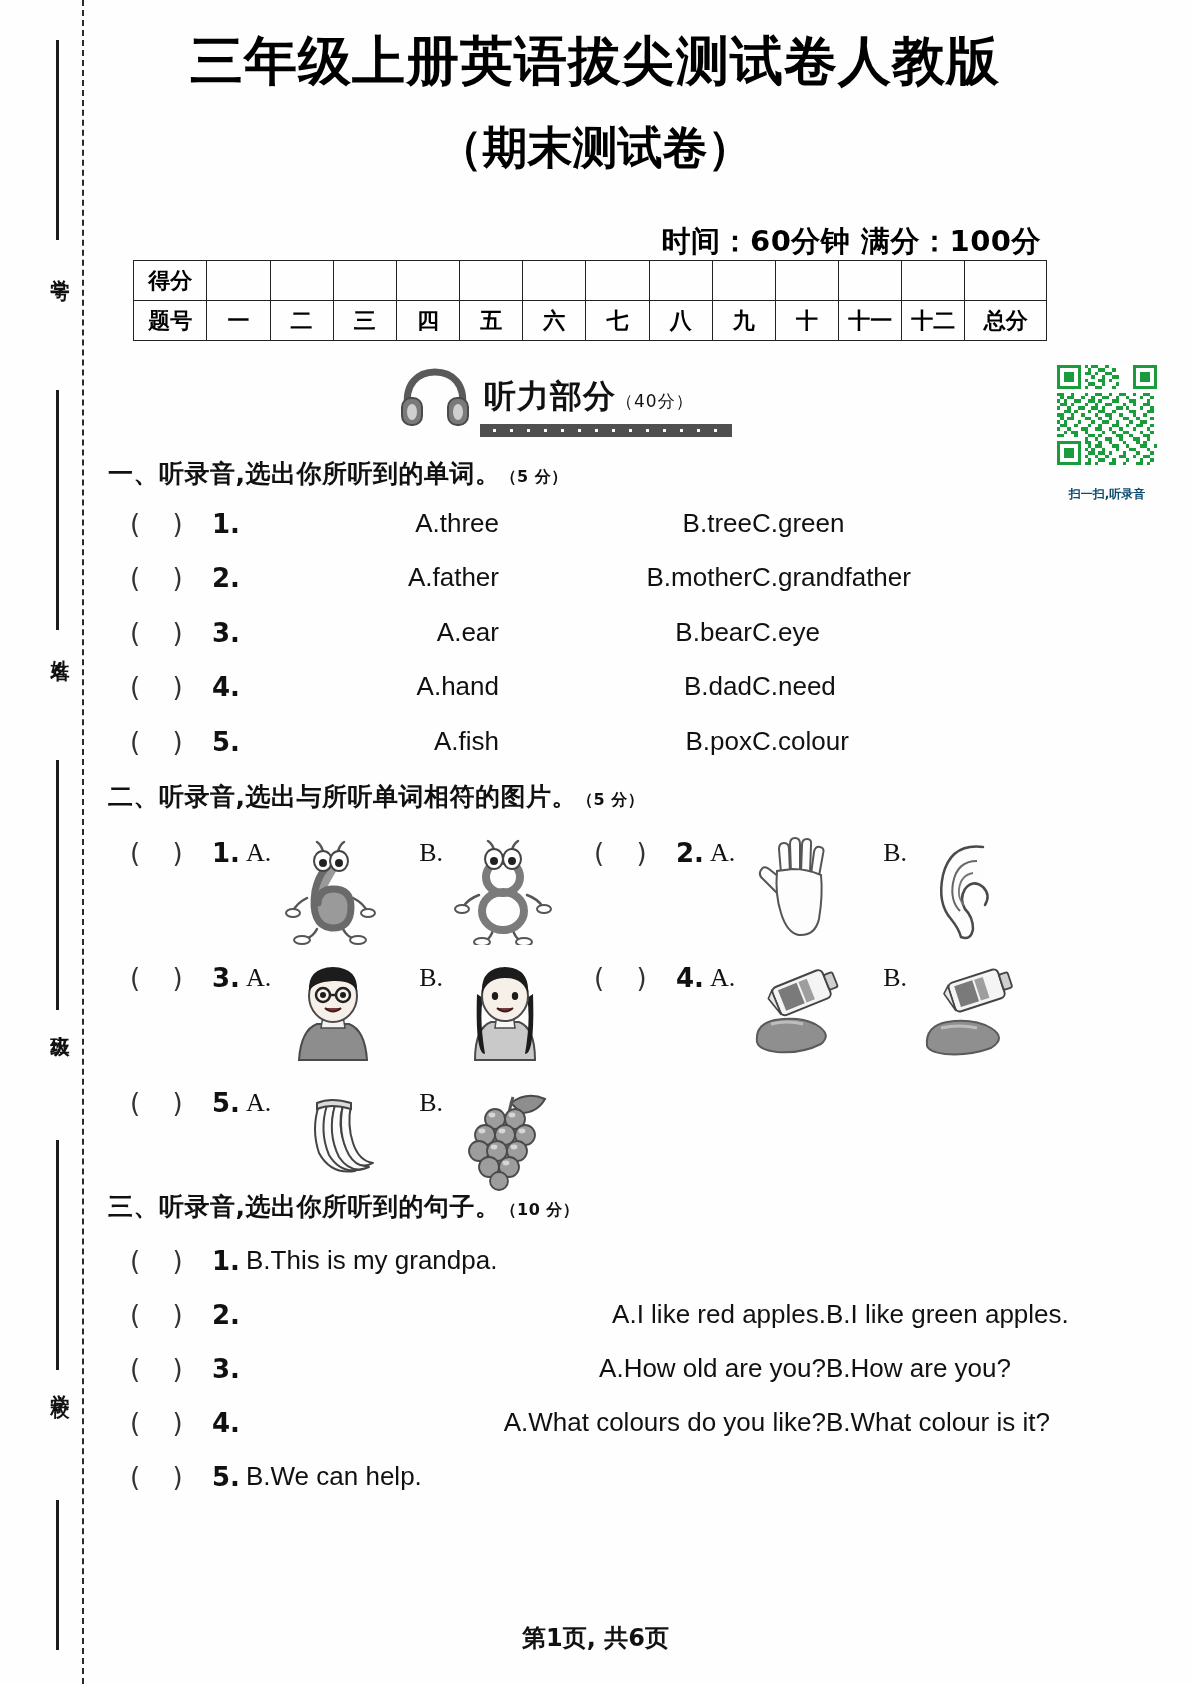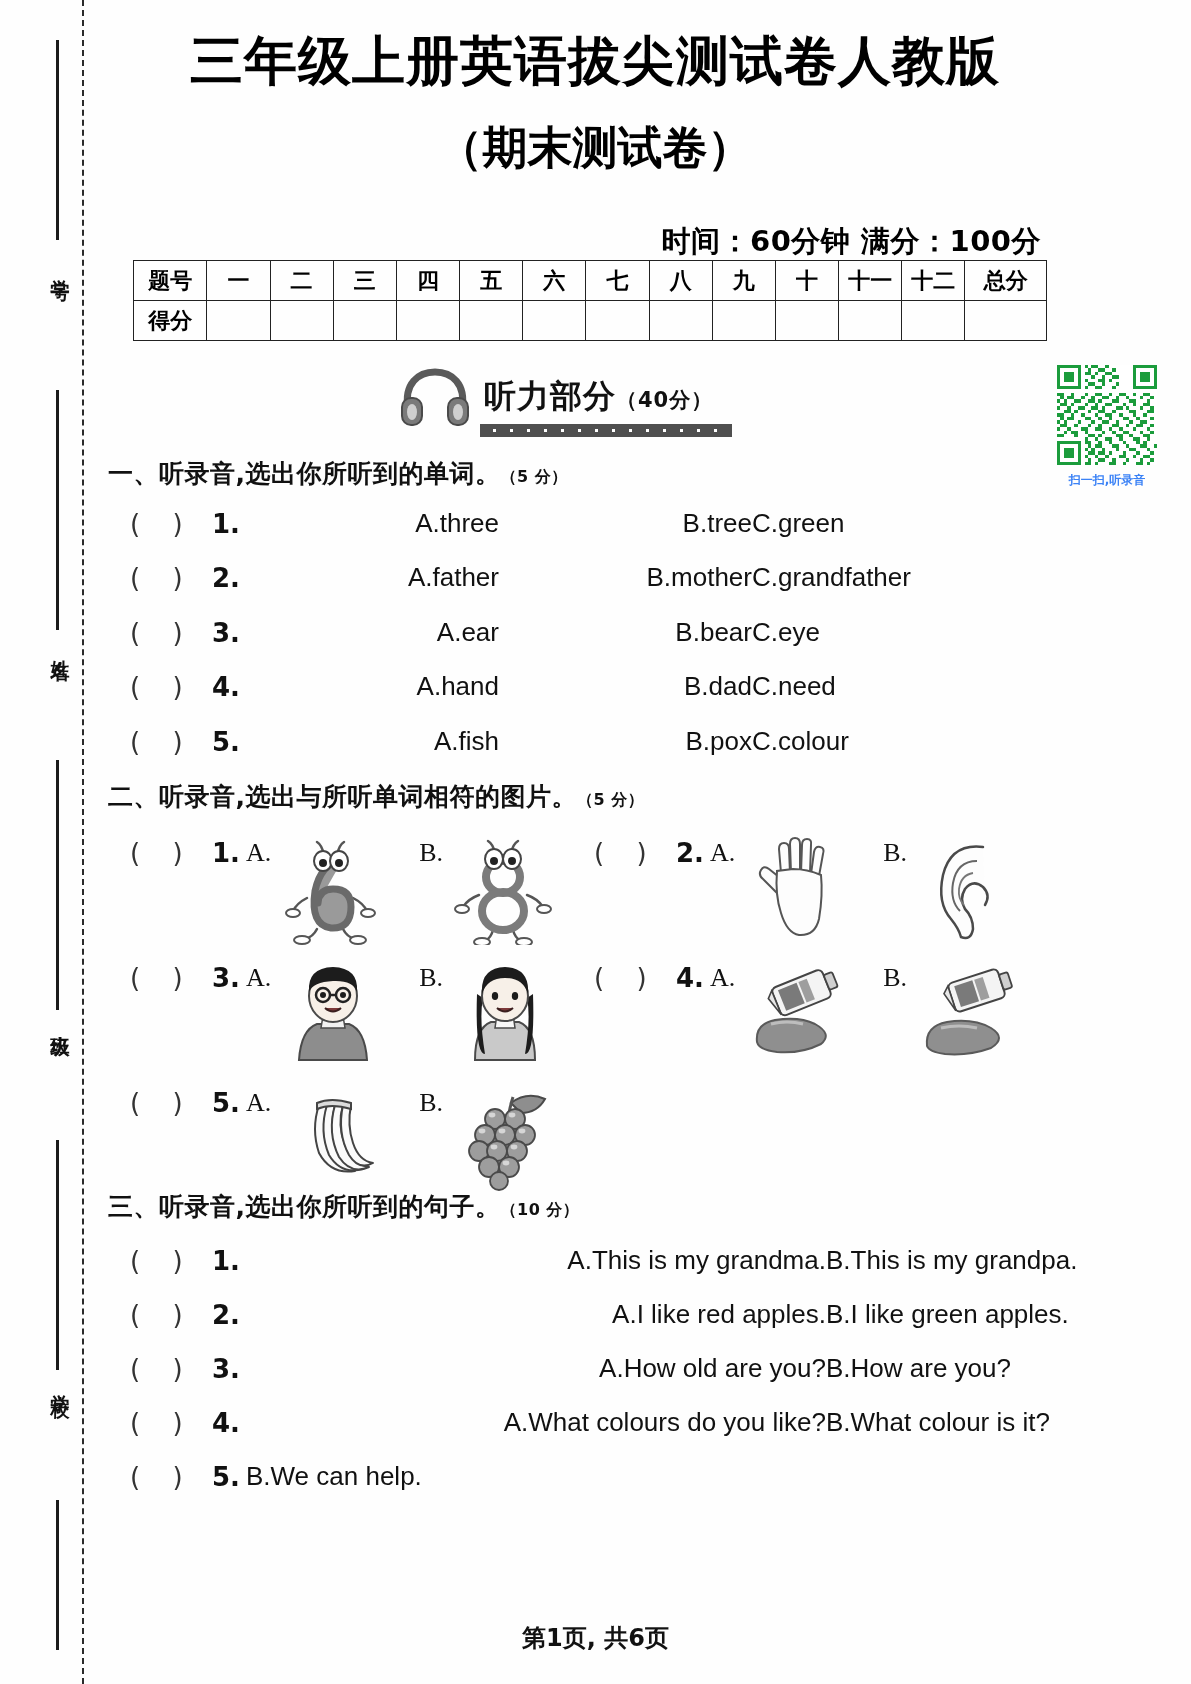--- a/index.html
+++ b/index.html
@@ -112,21 +112,21 @@
     gap: 14px;
   }
   .headphones { width: 70px; height: 58px; display: block; }
   .banner-text {
     font-size: 32px;
     font-weight: 800;
     font-family: "DejaVu Sans", "Liberation Sans", sans-serif;
     color: #111;
     letter-spacing: 1px;
   }
-  .banner-text .pts { font-size: 21px; font-weight: 700; }
+  .banner-text .pts { font-size: 17px; font-weight: 400; }
   .banner-rule {
     position: absolute;
     left: 480px; top: 424px;
     width: 252px; height: 13px;
     background: #4f4f4f;
   }
   .banner-rule::after {
     content: "";
     position: absolute;
     left: 6px; top: 4px;
@@ -137,24 +137,24 @@
 
   
   .qr-wrap {
     position: absolute;
     right: 25px; top: 365px;
     width: 118px;
     text-align: center;
   }
   .qr-box { width: 112px; height: 100px; }
   .qr-cap {
-    margin-top: 3px;
+    margin-top: 17px;
     font-size: 12px;
     font-weight: 600;
-    color: #3b82f6;
+    color: #0c4a6e;
     font-family: "DejaVu Sans", "Liberation Sans", sans-serif;
   }
 
   
   .q-head {
     position: absolute;
     left: 108px;
     font-size: 25px;
     font-weight: 800;
     font-family: "DejaVu Sans", "Liberation Sans", sans-serif;
@@ -252,51 +252,51 @@
     <div class="seal-label" style="top:1380px;">学校：</div>
     <div class="seal-seg" style="top:1500px; height:150px;"></div>
   </div>
 
   <div class="title-main">三年级上册英语拔尖测试卷人教版</div>
   <div class="title-sub">（期末测试卷）</div>
   <div class="meta-line">时间：60分钟 满分：100分</div>
 
   <table class="score-table">
     <tbody>
+      <tr>
+        <td class="lbl">得分</td>
+        <td></td>
+        <td></td>
+        <td></td>
+        <td></td>
+        <td></td>
+        <td></td>
+        <td></td>
+        <td></td>
+        <td></td>
+        <td></td>
+        <td></td>
+        <td></td>
+        <td></td>
+      </tr>
       <tr>
         <td class="lbl">题号</td>
         <td class="num">一</td>
         <td class="num">二</td>
         <td class="num">三</td>
         <td class="num">四</td>
         <td class="num">五</td>
         <td class="num">六</td>
         <td class="num">七</td>
         <td class="num">八</td>
         <td class="num">九</td>
         <td class="num">十</td>
         <td class="num">十一</td>
         <td class="num">十二</td>
         <td class="tot">总分</td>
-      </tr>
-      <tr>
-        <td class="lbl">得分</td>
-        <td></td>
-        <td></td>
-        <td></td>
-        <td></td>
-        <td></td>
-        <td></td>
-        <td></td>
-        <td></td>
-        <td></td>
-        <td></td>
-        <td></td>
-        <td></td>
-        <td></td>
       </tr>
     </tbody>
   </table>
 
   <div class="banner">
     <svg class="headphones" viewBox="0 0 70 58">
       <path d="M8 40 C4 16 18 4 35 4 C52 4 66 16 62 40" fill="none" stroke="#5a5a5a" stroke-width="7" stroke-linecap="round"></path>
       <rect x="2" y="30" width="20" height="27" rx="9" fill="#7a7a7a" stroke="#4a4a4a" stroke-width="2"></rect>
       <rect x="48" y="30" width="20" height="27" rx="9" fill="#7a7a7a" stroke="#4a4a4a" stroke-width="2"></rect>
       <ellipse cx="12" cy="44" rx="5" ry="8" fill="#cfcfcf"></ellipse>
@@ -769,21 +769,20 @@
     </div>
   </div>
 
   <div class="q-head" style="top:1190px;">
     <span>三、听录音,选出你所听到的句子。</span><span class="score">（10 分）</span>
   </div>
 
   <div class="row" style="top:1245px;">
     <span class="paren">(          )</span>
     <span class="qnum">1.</span>
-    <span class="opt s-a">A.This is my grandma.</span>
     <span class="opt">B.This is my grandpa.</span>
   </div>
   <div class="row" style="top:1299px;">
     <span class="paren">(          )</span>
     <span class="qnum">2.</span>
     <span class="opt s-a">A.I like red apples.</span>
     <span class="opt">B.I like green apples.</span>
   </div>
   <div class="row" style="top:1353px;">
     <span class="paren">(          )</span>

